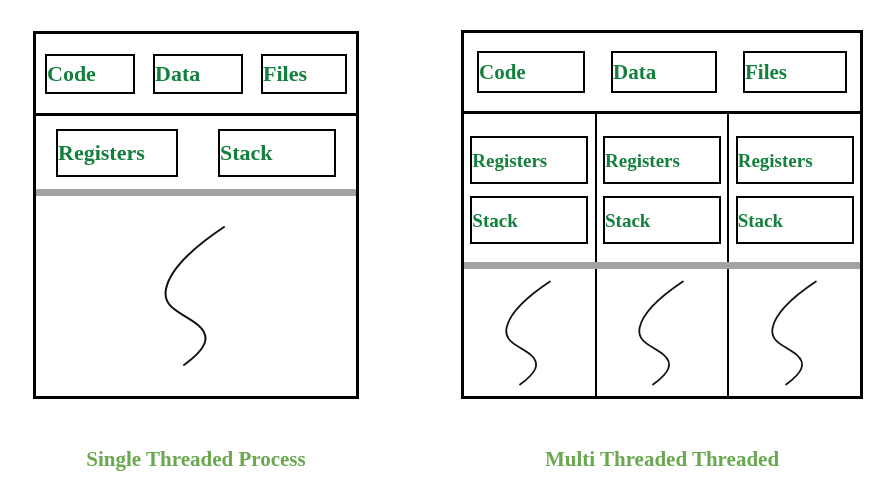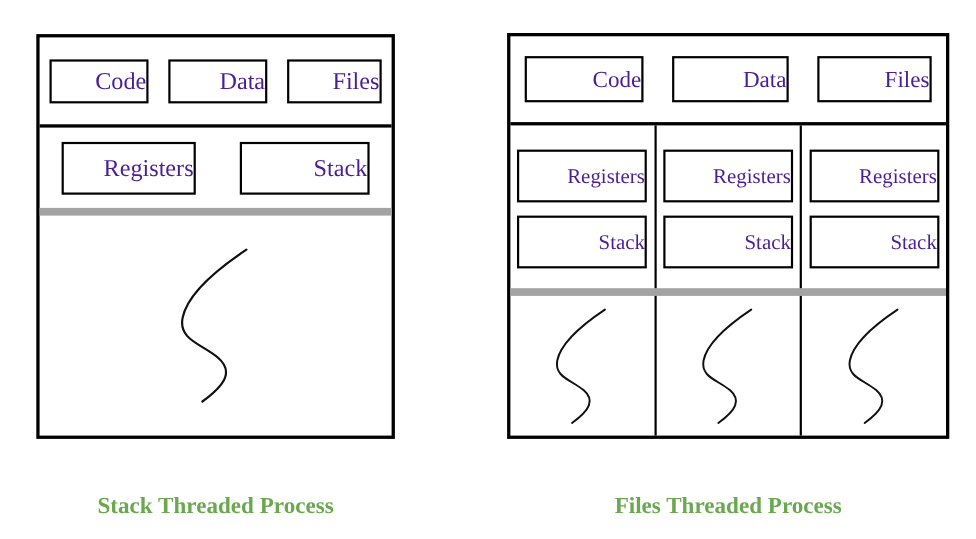--- a/index.html
+++ b/index.html
@@ -90,23 +90,23 @@
     padding-top: 4px;
   }
 
   
   .res-box {
     box-sizing: border-box;
     border: 2px solid #000000;
     background: #ffffff;
     display: flex;
     align-items: center;
-    justify-content: flex-end;
-    color: #4c1d95;
-    font-weight: normal;
+    justify-content: flex-start;
+    color: #15803d;
+    font-weight: bold;
     line-height: 1;
     white-space: nowrap;
   }
 
   
   .single .shared-band .res-box {
     height: 40px;
     font-size: 22px;
   }
   .single .shared-band .res-box.box-code  { width: 90px; }
@@ -200,21 +200,21 @@
     <div class="thread-band">
       <div class="squiggle-cell">
         <svg class="squiggle" width="84" height="150" viewBox="0 0 84 150">
           <path d="M70 6 C 40 26, 16 48, 12 68 C 8 88, 30 92, 44 104 C 58 116, 52 128, 30 144" fill="none" stroke="#111111" stroke-width="2" stroke-linecap="round" stroke-linejoin="round"></path>
         </svg>
       </div>
     </div>
 
   </div>
 
-  <div class="caption single-caption">Stack Threaded Process</div>
+  <div class="caption single-caption">Single Threaded Process</div>
 
   <div class="process-frame multi">
 
     <div class="shared-band">
       <div class="res-box box-code">
         <span>Code</span>
       </div>
       <div class="res-box box-data">
         <span>Data</span>
       </div>
@@ -271,15 +271,15 @@
       <div class="thread-column squiggle-cell">
         <svg class="squiggle" width="78" height="112" viewBox="0 0 84 150">
           <path d="M70 6 C 40 26, 16 48, 12 68 C 8 88, 30 92, 44 104 C 58 116, 52 128, 30 144" fill="none" stroke="#111111" stroke-width="2.4" stroke-linecap="round" stroke-linejoin="round"></path>
         </svg>
       </div>
 
     </div>
 
   </div>
 
-  <div class="caption multi-caption">Files Threaded Process</div>
+  <div class="caption multi-caption">Multi Threaded Threaded</div>
 
 </div>
 
 </body></html>

